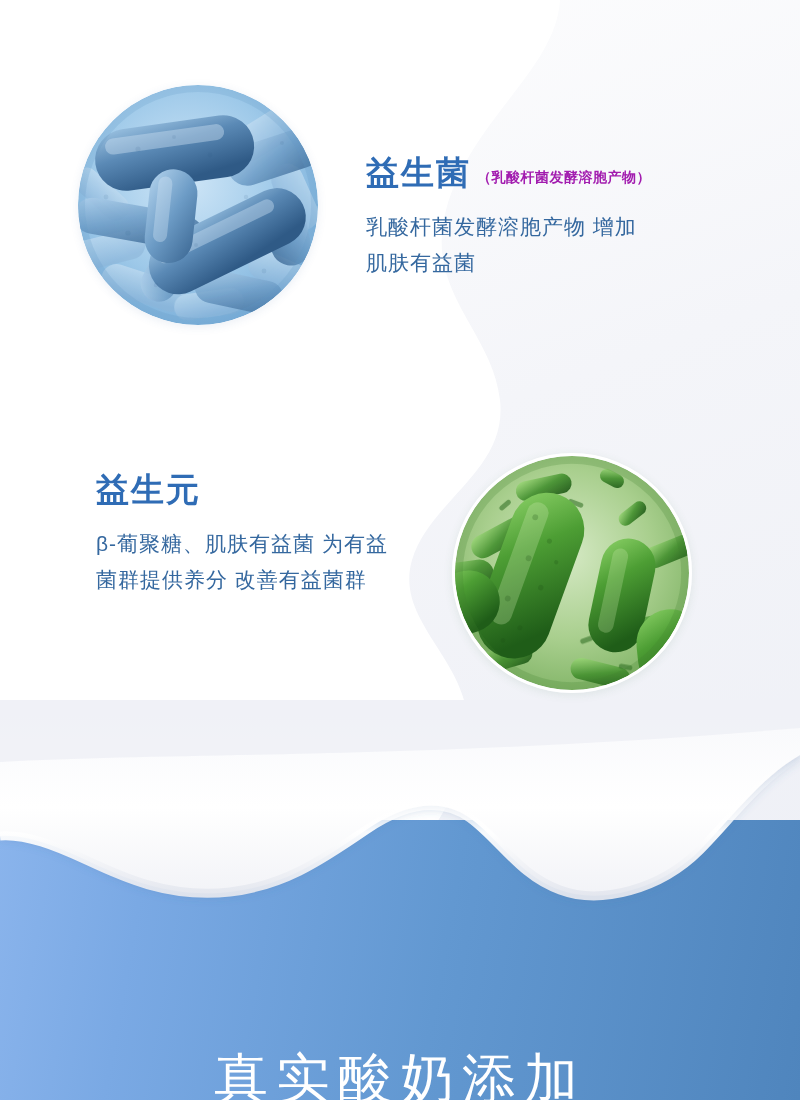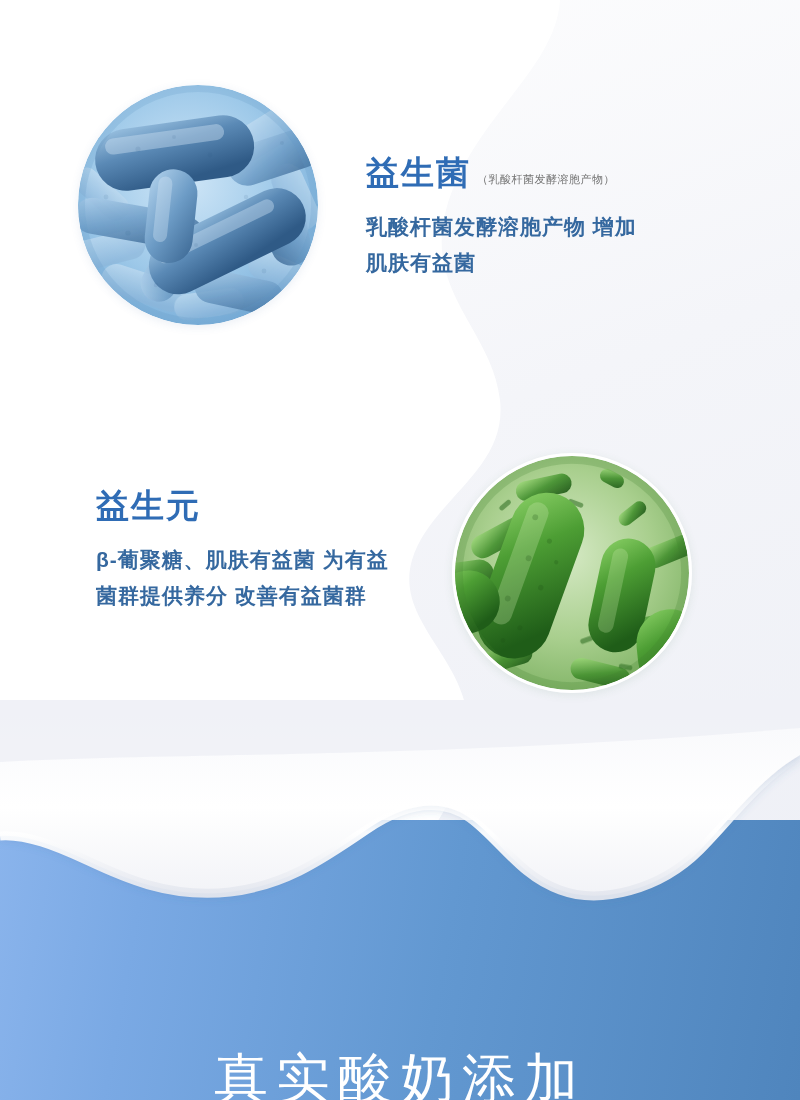--- a/index.html
+++ b/index.html
@@ -48,46 +48,46 @@
     left:452px; top:453px;
     width:240px; height:240px;
     box-shadow:0 2px 10px rgba(60,120,70,.10);
     border:3px solid #ffffff;
   }
   .photo-circle svg { display:block; width:100%; height:100%; }
 
   
   .text-block { position:absolute; z-index:5; }
   .block-probiotic { left:366px; top:155px; width:400px; }
-  .block-prebiotic { left:96px;  top:488px; width:380px; }
+  .block-prebiotic { left:96px;  top:472px; width:380px; }
 
   .heading-row { display:flex; align-items:flex-end; gap:6px; }
   .heading {
     font-size:33px;
     font-weight:700;
     color:#2f6cb5;
     letter-spacing:2px;
     line-height:1.1;
     white-space:nowrap;
   }
   .heading-note {
-    font-size:11px;
-    color:#737373;
+    font-size:14px;
+    color:#a21caf;
     letter-spacing:.5px;
     padding-bottom:4px;
     white-space:nowrap;
+    font-weight:bold;
   }
   .body-text {
     margin-top:18px;
     font-size:21px;
     line-height:36px;
     color:#35689f;
     letter-spacing:1px;
     white-space:pre-line;
-    font-weight:bold;
   }
 
   
   .bottom-headline {
     position:absolute;
     left:0; top:1048px;
     width:800px;
     text-align:center;
     font-size:54px;
     line-height:60px;

